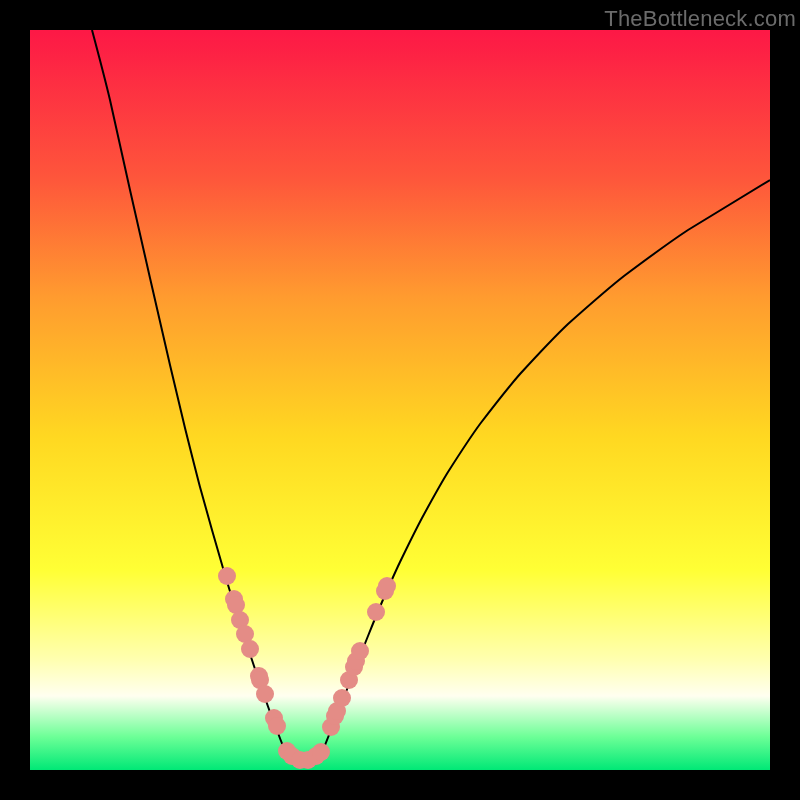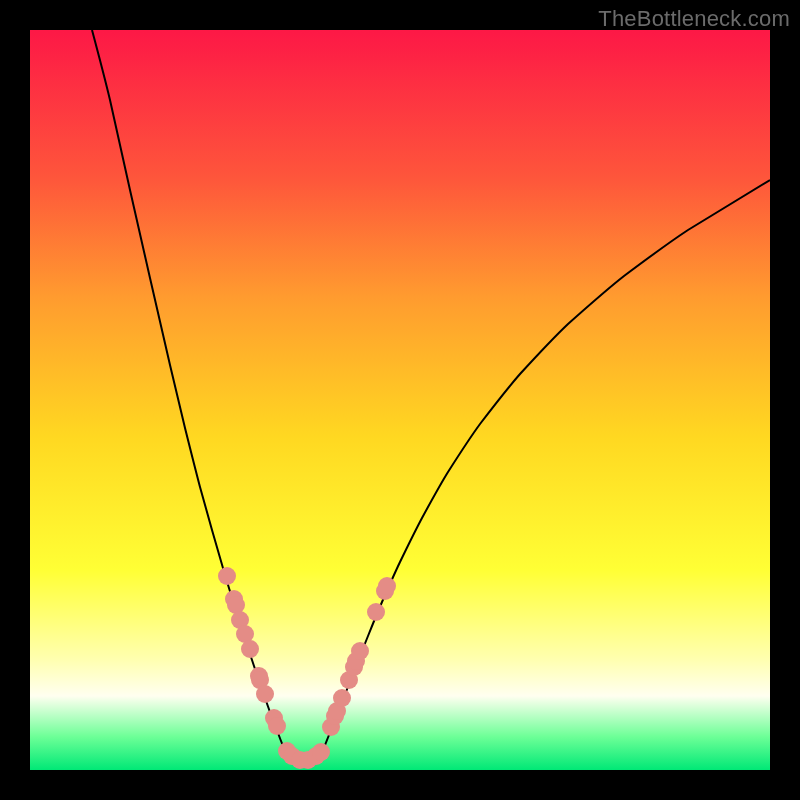--- a/index.html
+++ b/index.html
@@ -30,21 +30,21 @@
       #FFFF35 73%,
       #FFFFAF 85%,
       #FFFFF0 90%,
       #6DFF97 95.5%,
       #00E876 100%
     );
   }
   .watermark {
     position: absolute;
     top: 6px;
-    right: 10px;
+    right: 4px;
     font-family: Arial, Helvetica, sans-serif;
     font-size: 22px;
     color: #6b6b6b;
     font-weight: 500;
     letter-spacing: 0.2px;
   }
   svg.curve {
     position: absolute;
     left: 0;
     top: 0;

